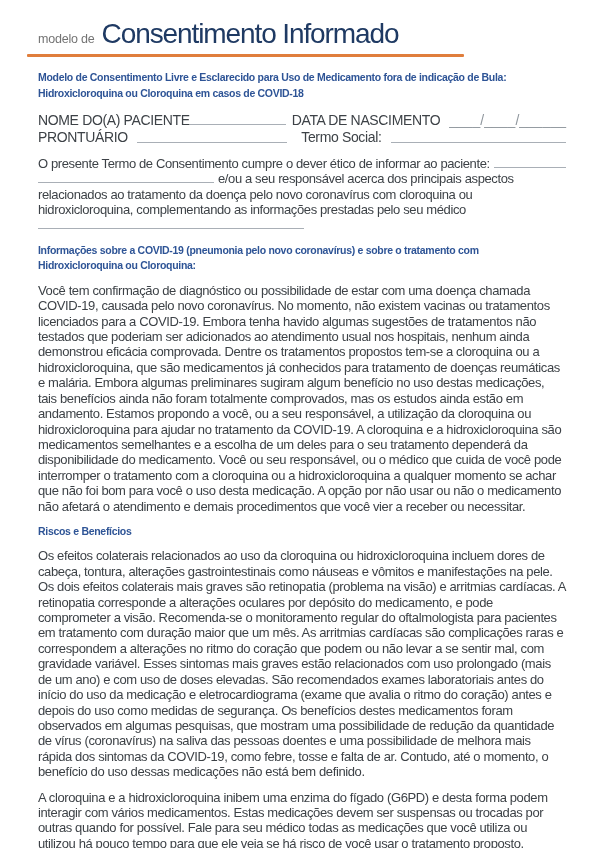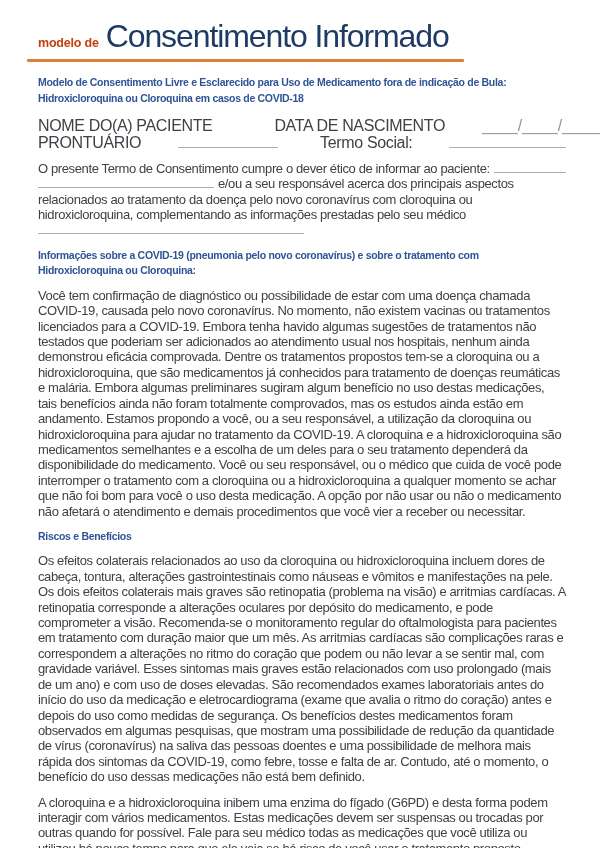--- a/index.html
+++ b/index.html
@@ -20,27 +20,27 @@
   
   .title-row {
     display: flex;
     align-items: baseline;
     gap: 7px;
     margin-left: -6px;
     padding-left: 6px;
   }
   .title-prefix {
     font-size: 12.5px;
-    font-weight: bold;
-    color: #c2410c;
+    font-weight: normal;
+    color: #737373;
     letter-spacing: -0.2px;
     white-space: nowrap;
   }
   .title-main {
-    font-size: 32px;
+    font-size: 28px;
     font-weight: 400;
     color: #1f3a63;
     letter-spacing: -1.1px;
     white-space: nowrap;
   }
   .title-rule {
     height: 3px;
     width: 437px;
     margin: 4px 0 13px -11px;
     background: #e07e3c;
@@ -61,26 +61,25 @@
     font-size: 13px;
     line-height: 15.4px;
     letter-spacing: -0.38px;
     margin: 0 0 10px 0;
     text-align: left;
   }
   
   .form-row {
     display: flex;
     align-items: flex-end;
-    font-size: 16px;
+    font-size: 14px;
     line-height: 15.4px;
     letter-spacing: -0.35px;
     margin-bottom: 2px;
     white-space: nowrap;
-    gap: 28px;
   }
   .flabel { white-space: nowrap; }
   .blank {
     display: inline-block;
     border-bottom: 1px solid #a9afb6;
     height: 1px;
   }
   .form-row .blank { margin-bottom: 3px; }
   .grow { flex: 1 1 auto; }
   .blank-text {

